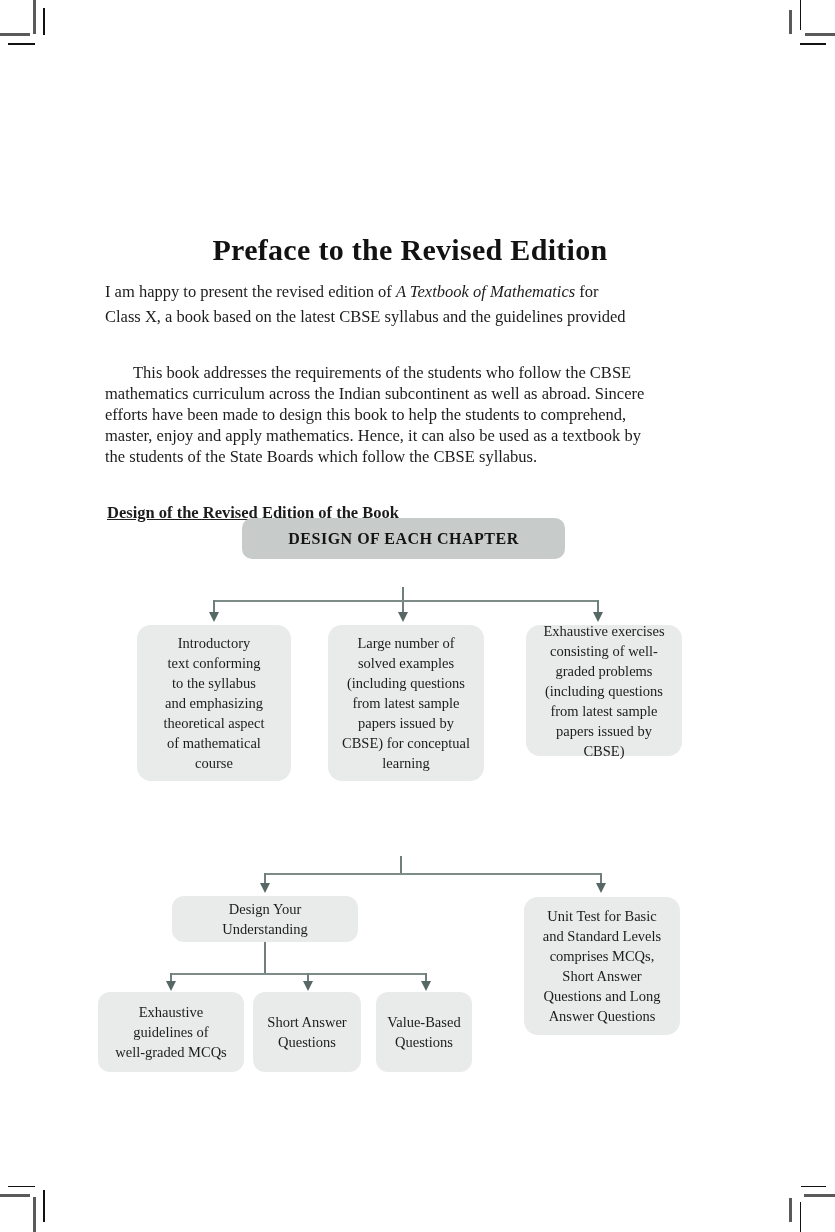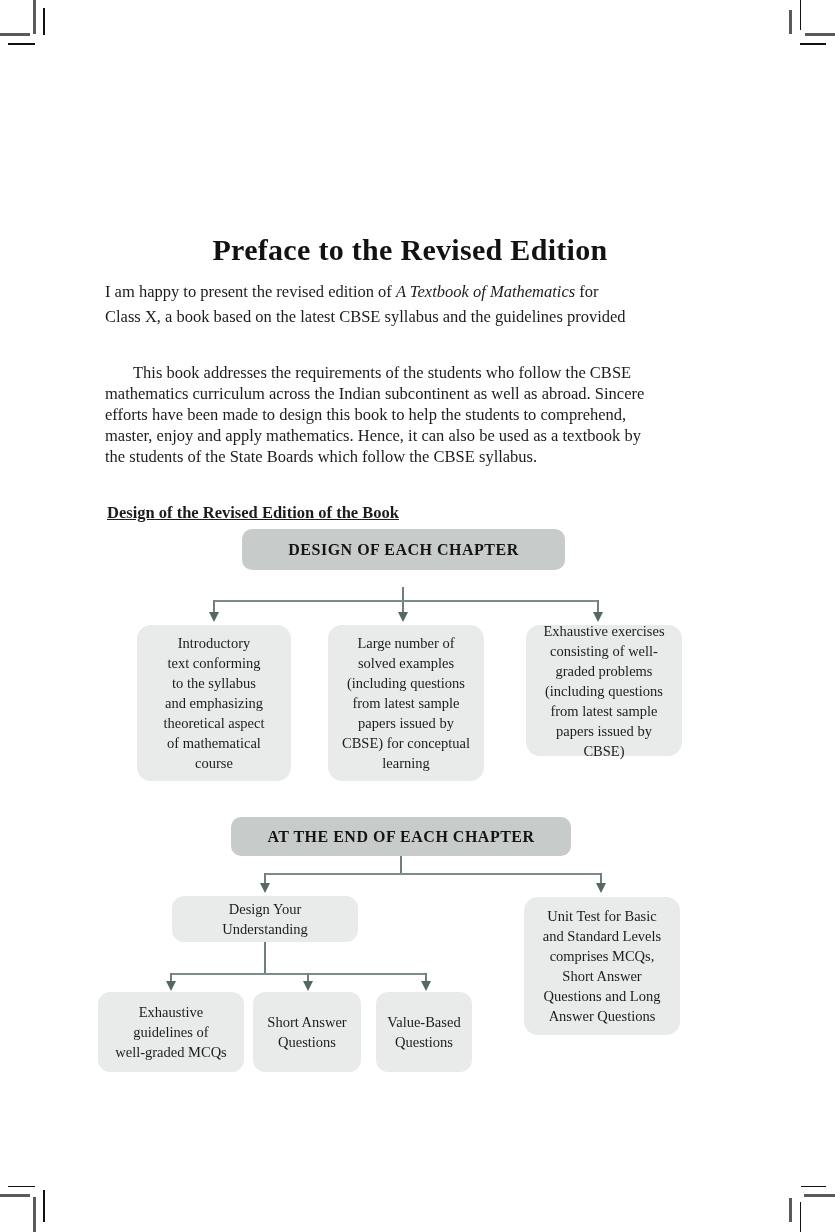--- a/index.html
+++ b/index.html
@@ -106,21 +106,21 @@
   </div>
 
   <div class="abs para2">This book addresses the requirements of the students who follow the CBSE
 mathematics curriculum across the Indian subcontinent as well as abroad. Sincere
 efforts have been made to design this book to help the students to comprehend,
 master, enjoy and apply mathematics. Hence, it can also be used as a textbook by
 the students of the State Boards which follow the CBSE syllabus.</div>
 
   <div class="abs subheading">Design of the Revised Edition of the Book</div>
 
-  <div class="abs hdr-box" style="left:242px;top:529px;width:323px;height:41px;">DESIGN OF EACH CHAPTER</div>
+  <div class="abs hdr-box" style="left:242px;top:518px;width:323px;height:41px;">DESIGN OF EACH CHAPTER</div>
 
   <div class="vline" style="left:402px;top:587px;height:26px;"></div>
   <div class="hline" style="left:213px;top:600px;width:386px;"></div>
   <div class="vline" style="left:213px;top:600px;height:13px;"></div>
   <div class="vline" style="left:597px;top:600px;height:13px;"></div>
   <div class="arrow" style="left:209px;top:612px;"></div>
   <div class="arrow" style="left:398px;top:612px;"></div>
   <div class="arrow" style="left:593px;top:612px;"></div>
 
   <div class="abs node-box" style="left:137px;top:625px;width:154px;height:156px;">Introductory
@@ -138,21 +138,20 @@
 CBSE) for conceptual
 learning</div>
   <div class="abs node-box" style="left:526px;top:625px;width:156px;height:131px;">Exhaustive exercises
 consisting of well-
 graded problems
 (including questions
 from latest sample
 papers issued by
 CBSE)</div>
 
-  <div class="abs hdr-box" style="left:231px;top:817px;width:340px;height:39px;">AT THE END OF EACH CHAPTER</div>
 
   <div class="vline" style="left:400px;top:856px;height:18px;"></div>
   <div class="hline" style="left:264px;top:873px;width:338px;"></div>
   <div class="vline" style="left:264px;top:873px;height:11px;"></div>
   <div class="vline" style="left:600px;top:873px;height:11px;"></div>
   <div class="arrow" style="left:260px;top:883px;"></div>
   <div class="arrow" style="left:596px;top:883px;"></div>
 
   <div class="abs node-box small" style="left:172px;top:896px;width:186px;height:46px;">Design Your
 Understanding</div>

